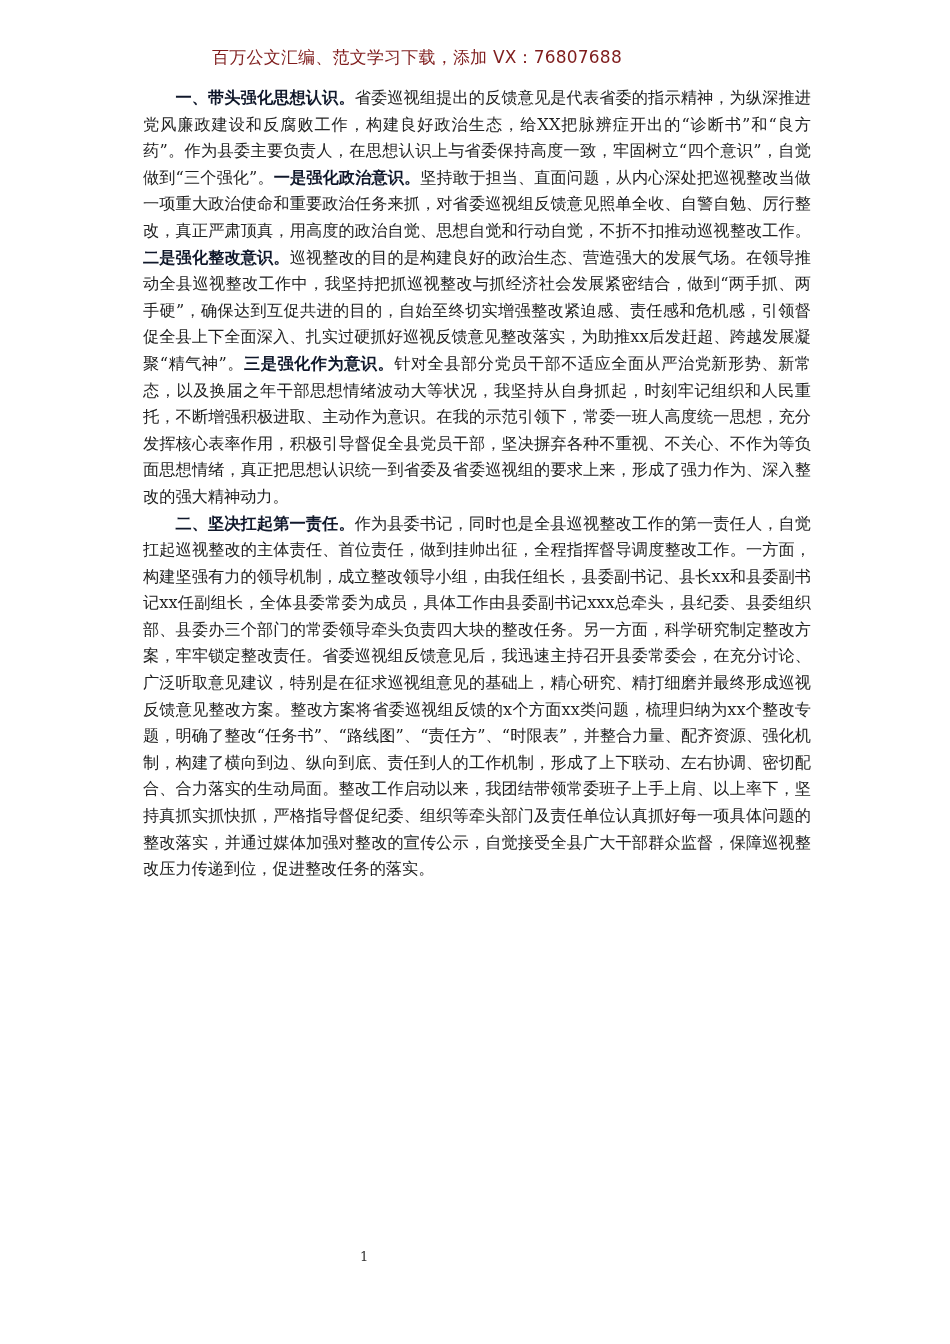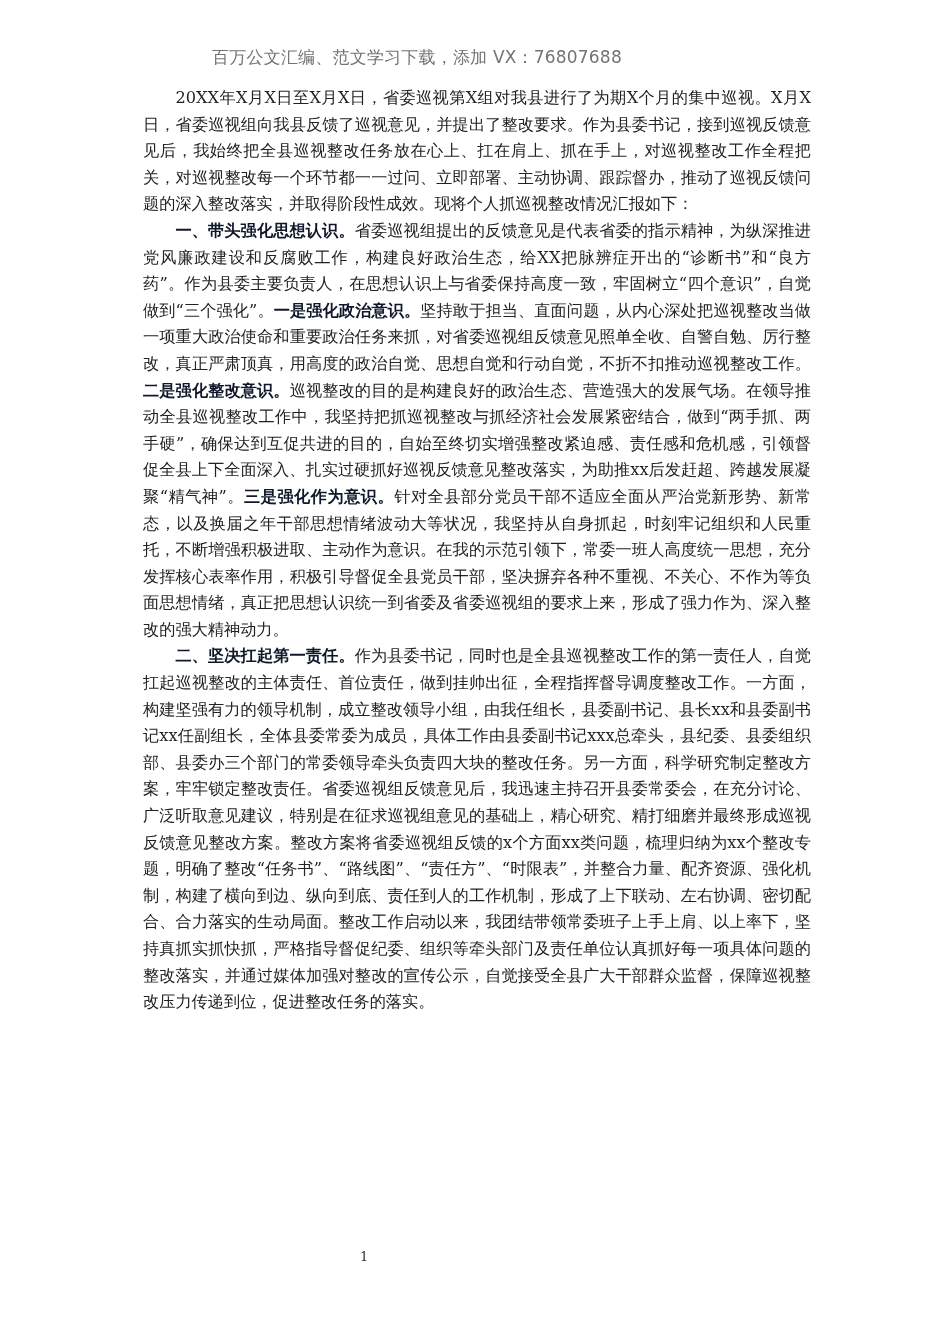--- a/index.html
+++ b/index.html
@@ -16,21 +16,21 @@
       color: #222222;
     }
     .header-banner {
       position: absolute;
       top: 46px;
       left: 0;
       width: 834px;
       text-align: center;
       font-family: "DejaVu Sans", "Liberation Sans", sans-serif;
       font-size: 17px;
-      color: #737373;
+      color: #7f1d1d;
       letter-spacing: 0.2px;
     }
     .page-body {
       position: absolute;
       top: 85px;
       left: 143px;
       width: 668px;
       font-size: 16.2px;
       line-height: 26.6px;
       text-align: justify;
@@ -52,23 +52,20 @@
       color: #333333;
     }
   </style>
 </head>
 <body>
 
 <div class="header-banner">百万公文汇编、范文学习下载，添加 VX：76807688</div>
 
 <div class="page-body">
   <p class="para">
-    <span>20XX年X月X日至X月X日，省委巡视第X组对我县进行了为期X个月的集中巡视。X月X日，省委巡视组向我县反馈了巡视意见，并提出了整改要求。作为县委书记，接到巡视反馈意见后，我始终把全县巡视整改任务放在心上、扛在肩上、抓在手上，对巡视整改工作全程把关，对巡视整改每一个环节都一一过问、立即部署、主动协调、跟踪督办，推动了巡视反馈问题的深入整改落实，并取得阶段性成效。现将个人抓巡视整改情况汇报如下：</span>
-  </p>
-  <p class="para">
     <span class="bold">一、带头强化思想认识。</span><span>省委巡视组提出的反馈意见是代表省委的指示精神，为纵深推进党风廉政建设和反腐败工作，构建良好政治生态，给XX把脉辨症开出的“诊断书”和“良方药”。作为县委主要负责人，在思想认识上与省委保持高度一致，牢固树立“四个意识”，自觉做到“三个强化”。</span><span class="bold">一是强化政治意识。</span><span>坚持敢于担当、直面问题，从内心深处把巡视整改当做一项重大政治使命和重要政治任务来抓，对省委巡视组反馈意见照单全收、自警自勉、厉行整改，真正严肃顶真，用高度的政治自觉、思想自觉和行动自觉，不折不扣推动巡视整改工作。</span><span class="bold">二是强化整改意识。</span><span>巡视整改的目的是构建良好的政治生态、营造强大的发展气场。在领导推动全县巡视整改工作中，我坚持把抓巡视整改与抓经济社会发展紧密结合，做到“两手抓、两手硬”，确保达到互促共进的目的，自始至终切实增强整改紧迫感、责任感和危机感，引领督促全县上下全面深入、扎实过硬抓好巡视反馈意见整改落实，为助推xx后发赶超、跨越发展凝聚“精气神”。</span><span class="bold">三是强化作为意识。</span><span>针对全县部分党员干部不适应全面从严治党新形势、新常态，以及换届之年干部思想情绪波动大等状况，我坚持从自身抓起，时刻牢记组织和人民重托，不断增强积极进取、主动作为意识。在我的示范引领下，常委一班人高度统一思想，充分发挥核心表率作用，积极引导督促全县党员干部，坚决摒弃各种不重视、不关心、不作为等负面思想情绪，真正把思想认识统一到省委及省委巡视组的要求上来，形成了强力作为、深入整改的强大精神动力。</span>
   </p>
   <p class="para">
     <span class="bold">二、坚决扛起第一责任。</span><span>作为县委书记，同时也是全县巡视整改工作的第一责任人，自觉扛起巡视整改的主体责任、首位责任，做到挂帅出征，全程指挥督导调度整改工作。一方面，构建坚强有力的领导机制，成立整改领导小组，由我任组长，县委副书记、县长xx和县委副书记xx任副组长，全体县委常委为成员，具体工作由县委副书记xxx总牵头，县纪委、县委组织部、县委办三个部门的常委领导牵头负责四大块的整改任务。另一方面，科学研究制定整改方案，牢牢锁定整改责任。省委巡视组反馈意见后，我迅速主持召开县委常委会，在充分讨论、广泛听取意见建议，特别是在征求巡视组意见的基础上，精心研究、精打细磨并最终形成巡视反馈意见整改方案。整改方案将省委巡视组反馈的x个方面xx类问题，梳理归纳为xx个整改专题，明确了整改“任务书”、“路线图”、“责任方”、“时限表”，并整合力量、配齐资源、强化机制，构建了横向到边、纵向到底、责任到人的工作机制，形成了上下联动、左右协调、密切配合、合力落实的生动局面。整改工作启动以来，我团结带领常委班子上手上肩、以上率下，坚持真抓实抓快抓，严格指导督促纪委、组织等牵头部门及责任单位认真抓好每一项具体问题的整改落实，并通过媒体加强对整改的宣传公示，自觉接受全县广大干部群众监督，保障巡视整改压力传递到位，促进整改任务的落实。</span>
   </p>
 </div>
 
 <div class="page-number">1</div>
 
 </body></html>

